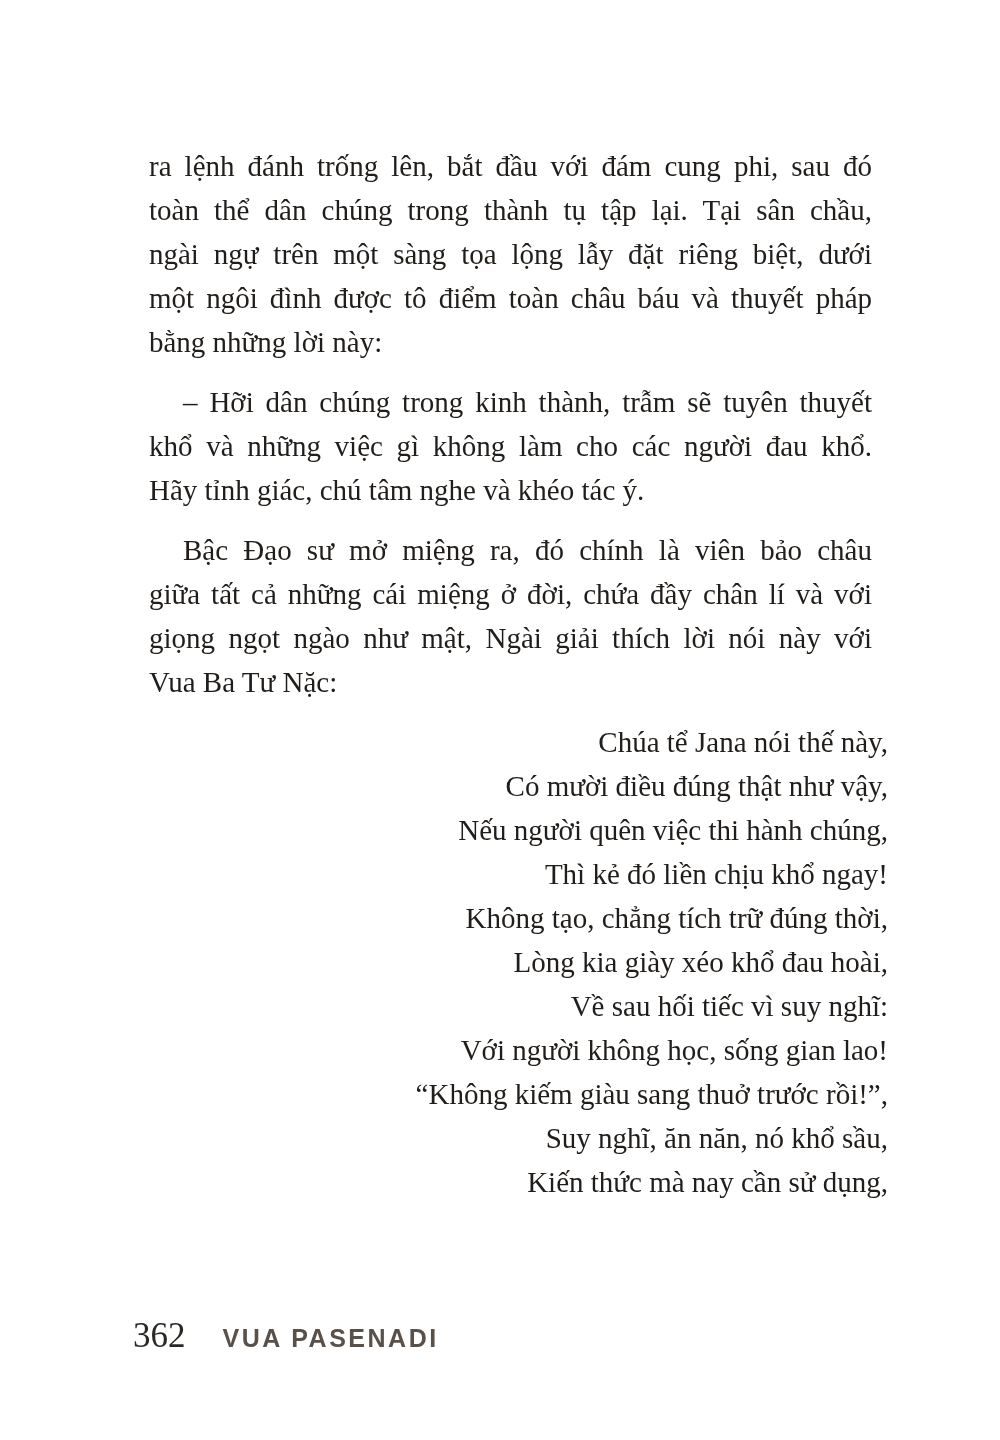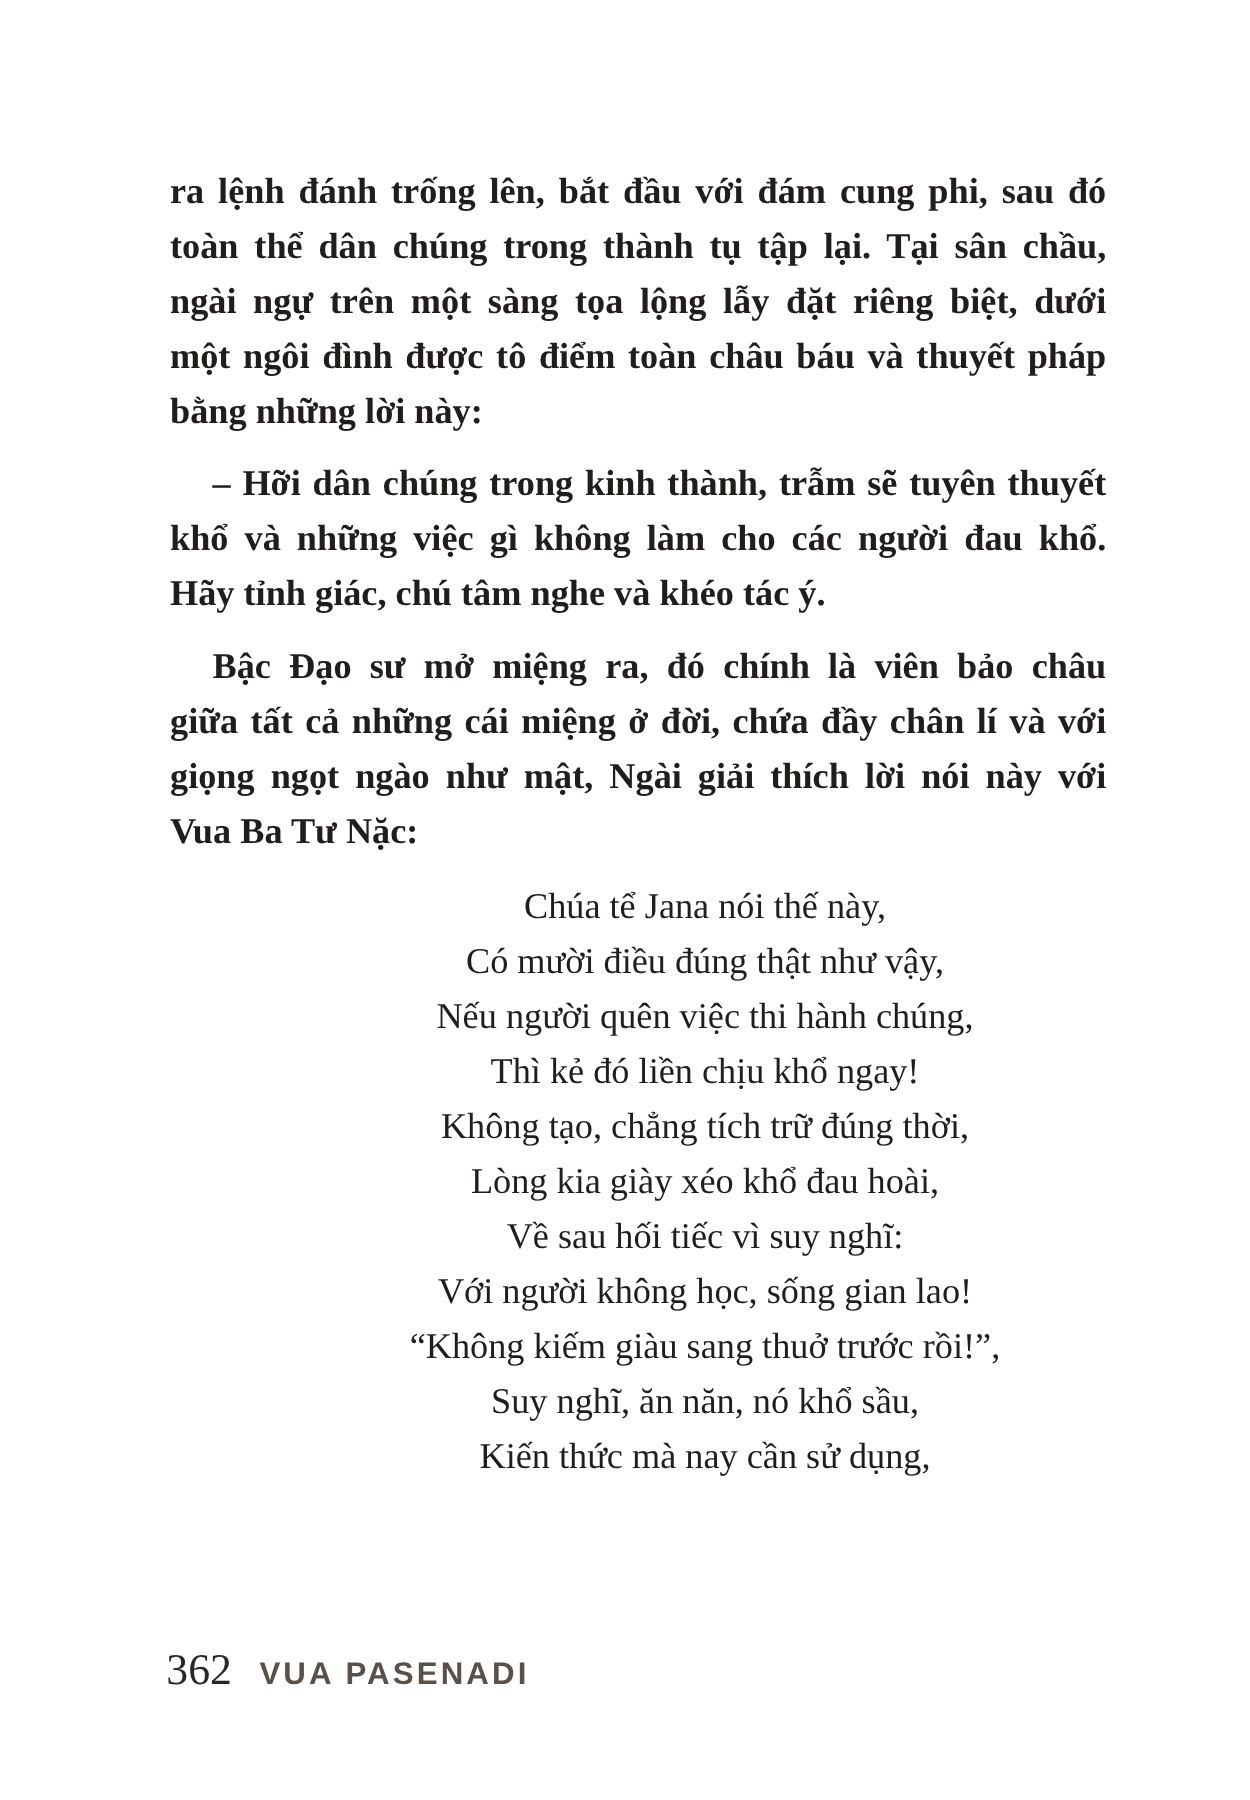--- a/index.html
+++ b/index.html
@@ -17,46 +17,46 @@
     color: #201d1a;
   }
   .content {
     position: absolute;
     left: 133px;
     top: 128px;
     width: 755px;
     font-size: 29px;
     line-height: 44px;
   }
-  .para { margin: 3px; font-weight: bold; }
+  .para { margin: 16px; }
   .para + .para { margin-top: 14px; }
   .line {
     text-align: justify;
     text-align-last: justify;
   }
   .line.last {
     text-align: right;
     text-align-last: left;
   }
   .line.ind { padding-left: 34px; }
   .verse {
     margin-top: 16px;
     padding-left: 107px;
   }
   .vline {
-    text-align: center;
+    text-align: right;
     line-height: 44px;
   }
   .footer {
     position: absolute;
     left: 133px;
     top: 1318px;
     display: flex;
     align-items: baseline;
-    gap: 22px;
+    gap: 37px;
   }
   .pagenum {
     font-size: 35px;
     color: #2b2723;
     line-height: 1;
   }
   .runtitle {
     font-size: 25px;
     font-weight: bold;
     letter-spacing: 2.5px;

